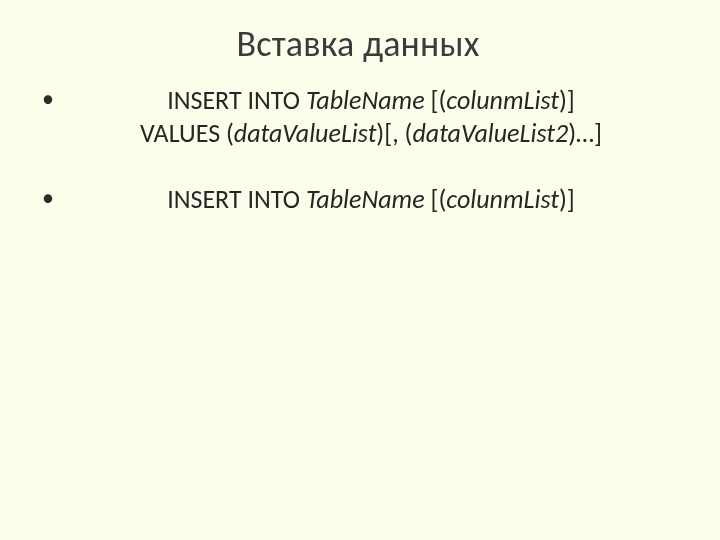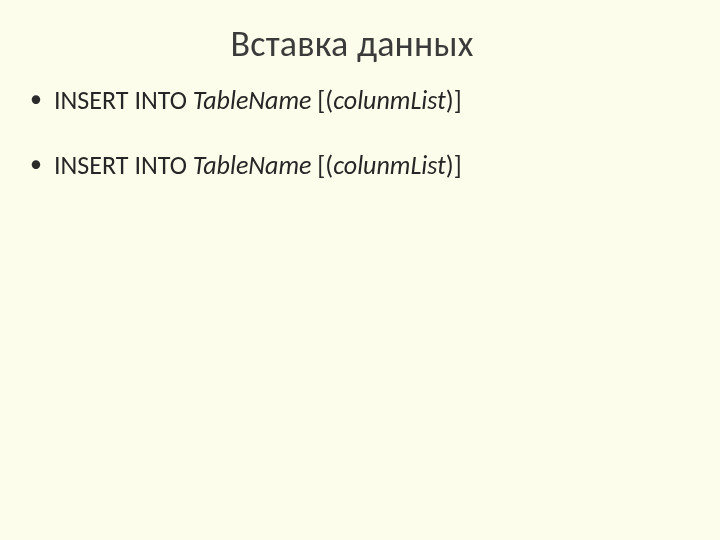--- a/index.html
+++ b/index.html
@@ -8,34 +8,35 @@
     width: 720px;
     height: 540px;
     background: #fdfdeb;
     font-family: "Calibri", "Arial", sans-serif;
     color: #1a1a1a;
   }
   .slide {
     box-sizing: border-box;
     width: 720px;
     height: 540px;
-    padding: 16px 44px 0 28px;
+    padding: 16px 44px 0 40px;
   }
   .title {
     text-align: center;
     font-size: 36px;
     font-weight: 400;
     color: #3b3b3b;
     margin: 6px 0 18px 0;
     letter-spacing: 0.2px;
   }
   ul.bullets {
     list-style: none;
     padding: 0;
     margin: 0;
+    text-align: center;
   }
   ul.bullets > li {
     position: relative;
     padding-left: 26px;
     font-size: 26px;
     line-height: 1.28;
     margin-bottom: 32px;
     color: #262626;
   }
   ul.bullets > li::before {
@@ -56,20 +57,23 @@
 
 <div class="slide">
   <h1 class="title">Вставка данных</h1>
 
   <ul class="bullets">
 
     <li>
       <span class="line">
         <span> INSERT INTO </span><span class="ital">TableName</span><span>  [(</span><span class="ital">colunmList</span><span>)]</span>
       </span>
+      <span class="line">
+        <span>VALUES (</span><span class="ital">dataValueList</span><span>)[, (</span><span class="ital">dataValueList2</span><span>)…]</span>
+      </span>
     </li>
 
     <li>
       <span class="line">
         <span>INSERT INTO </span><span class="ital">TableName</span><span>  [(</span><span class="ital">colunmList</span><span>)]</span>
       </span>
     </li>
 
   </ul>
 </div>

